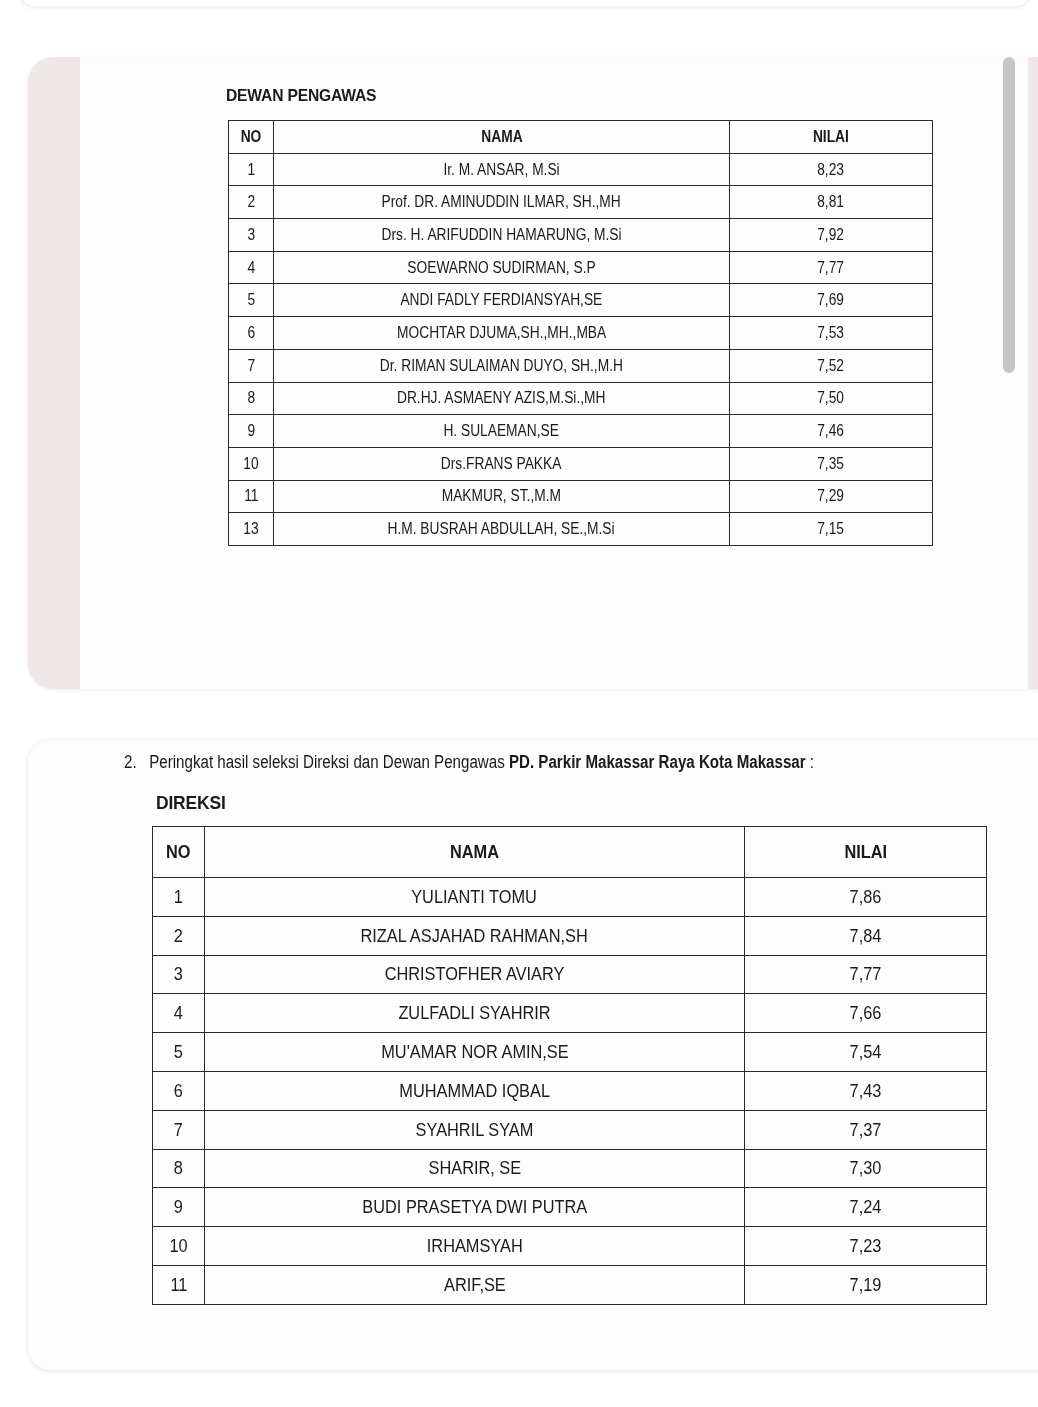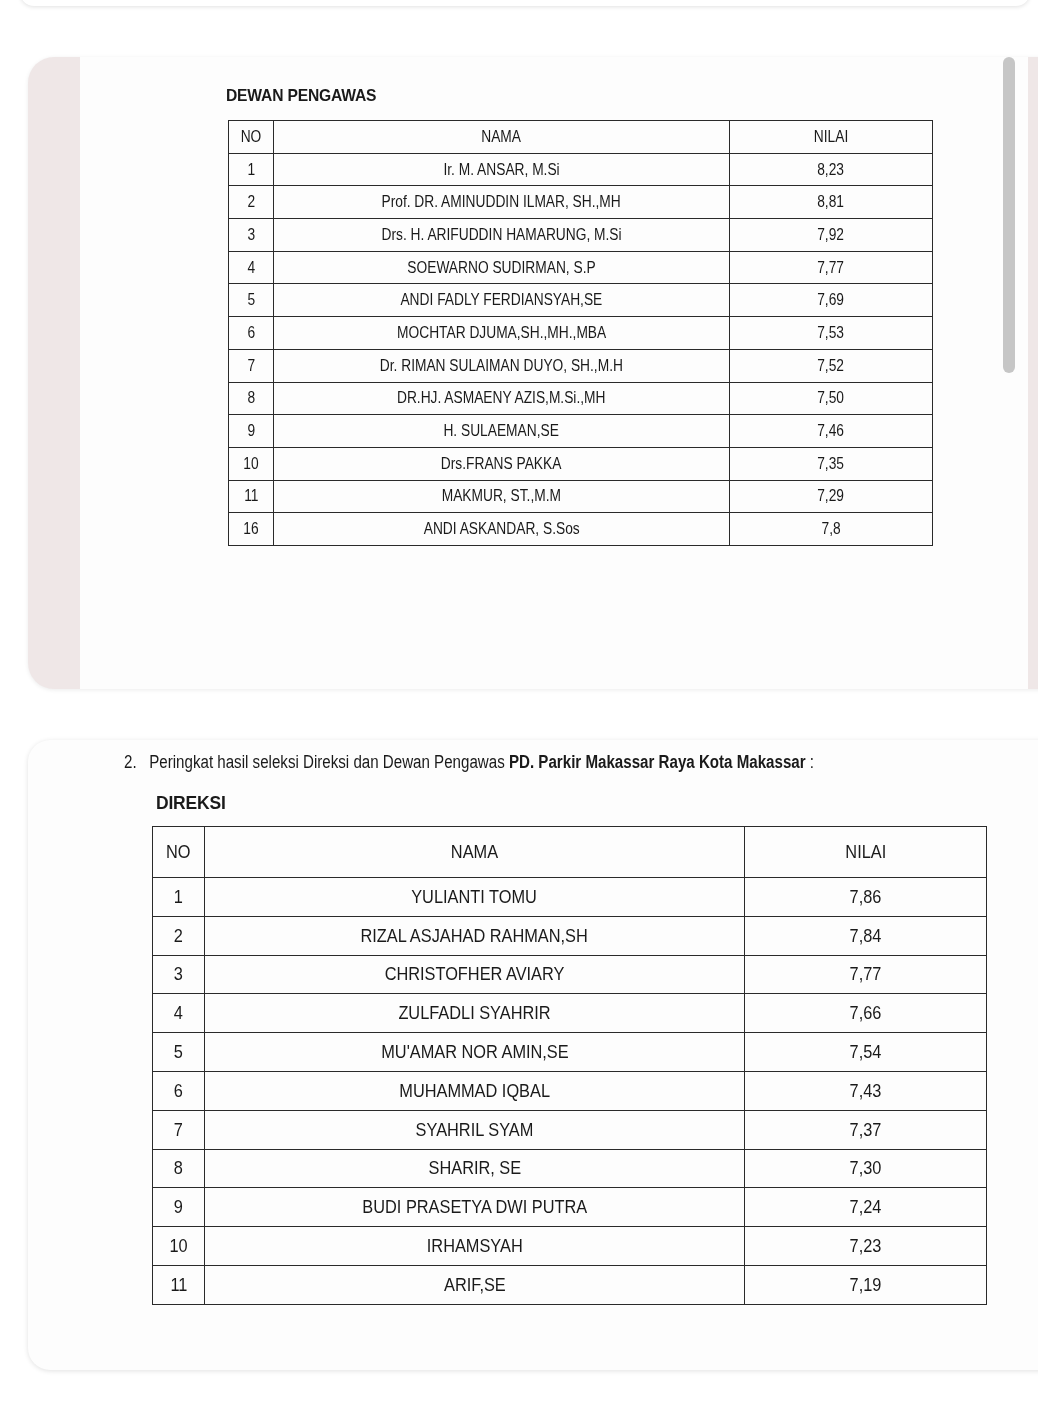--- a/index.html
+++ b/index.html
@@ -36,21 +36,21 @@
     position: absolute; left: 124px; top: 752px; font-size: 18px; white-space: nowrap;
     transform: scaleX(0.84); transform-origin: left;
   }
   .intro b { font-weight: bold; }
   table.doc {
     position: absolute; border-collapse: collapse; table-layout: fixed; background: transparent;
   }
   table.doc td, table.doc th {
     border: 1.5px solid #2a2a2a; text-align: center; padding: 0; overflow: hidden; white-space: nowrap;
   }
-  table.doc th { font-weight: normal; }
+  table.doc th { font-weight: bold; }
   .t1 { left: 228px; top: 120px; width: 704px; font-size: 16px; }
   .t1 th, .t1 td { height: 31.7px; }
   .t1 .cn { transform: scaleX(0.86); display: inline-block; }
   .t2 { left: 152px; top: 826px; width: 834px; font-size: 19px; }
   .t2 th { height: 50px; }
   .t2 td { height: 37.8px; }
   .t2 .cn { transform: scaleX(0.86); display: inline-block; }
 </style>
 </head>
 <body>
@@ -127,23 +127,23 @@
         <td><span class="cn">10</span></td>
         <td><span class="cn">Drs.FRANS PAKKA</span></td>
         <td><span class="cn">7,35</span></td>
       </tr>
       <tr>
         <td><span class="cn">11</span></td>
         <td><span class="cn">MAKMUR, ST.,M.M</span></td>
         <td><span class="cn">7,29</span></td>
       </tr>
       <tr>
-        <td><span class="cn">16</span></td>
-        <td><span class="cn">ANDI ASKANDAR, S.Sos</span></td>
-        <td><span class="cn">7,8</span></td>
+        <td><span class="cn">13</span></td>
+        <td><span class="cn">H.M. BUSRAH ABDULLAH, SE.,M.Si</span></td>
+        <td><span class="cn">7,15</span></td>
       </tr>
     </tbody>
 </table>
 
 <div class="card2"></div>
 
 <div class="intro">
   <span>2.</span>&nbsp;&nbsp;
   <span>Peringkat hasil seleksi Direksi dan Dewan Pengawas</span>
   <b>PD. Parkir Makassar Raya Kota Makassar</b><span> :</span>

